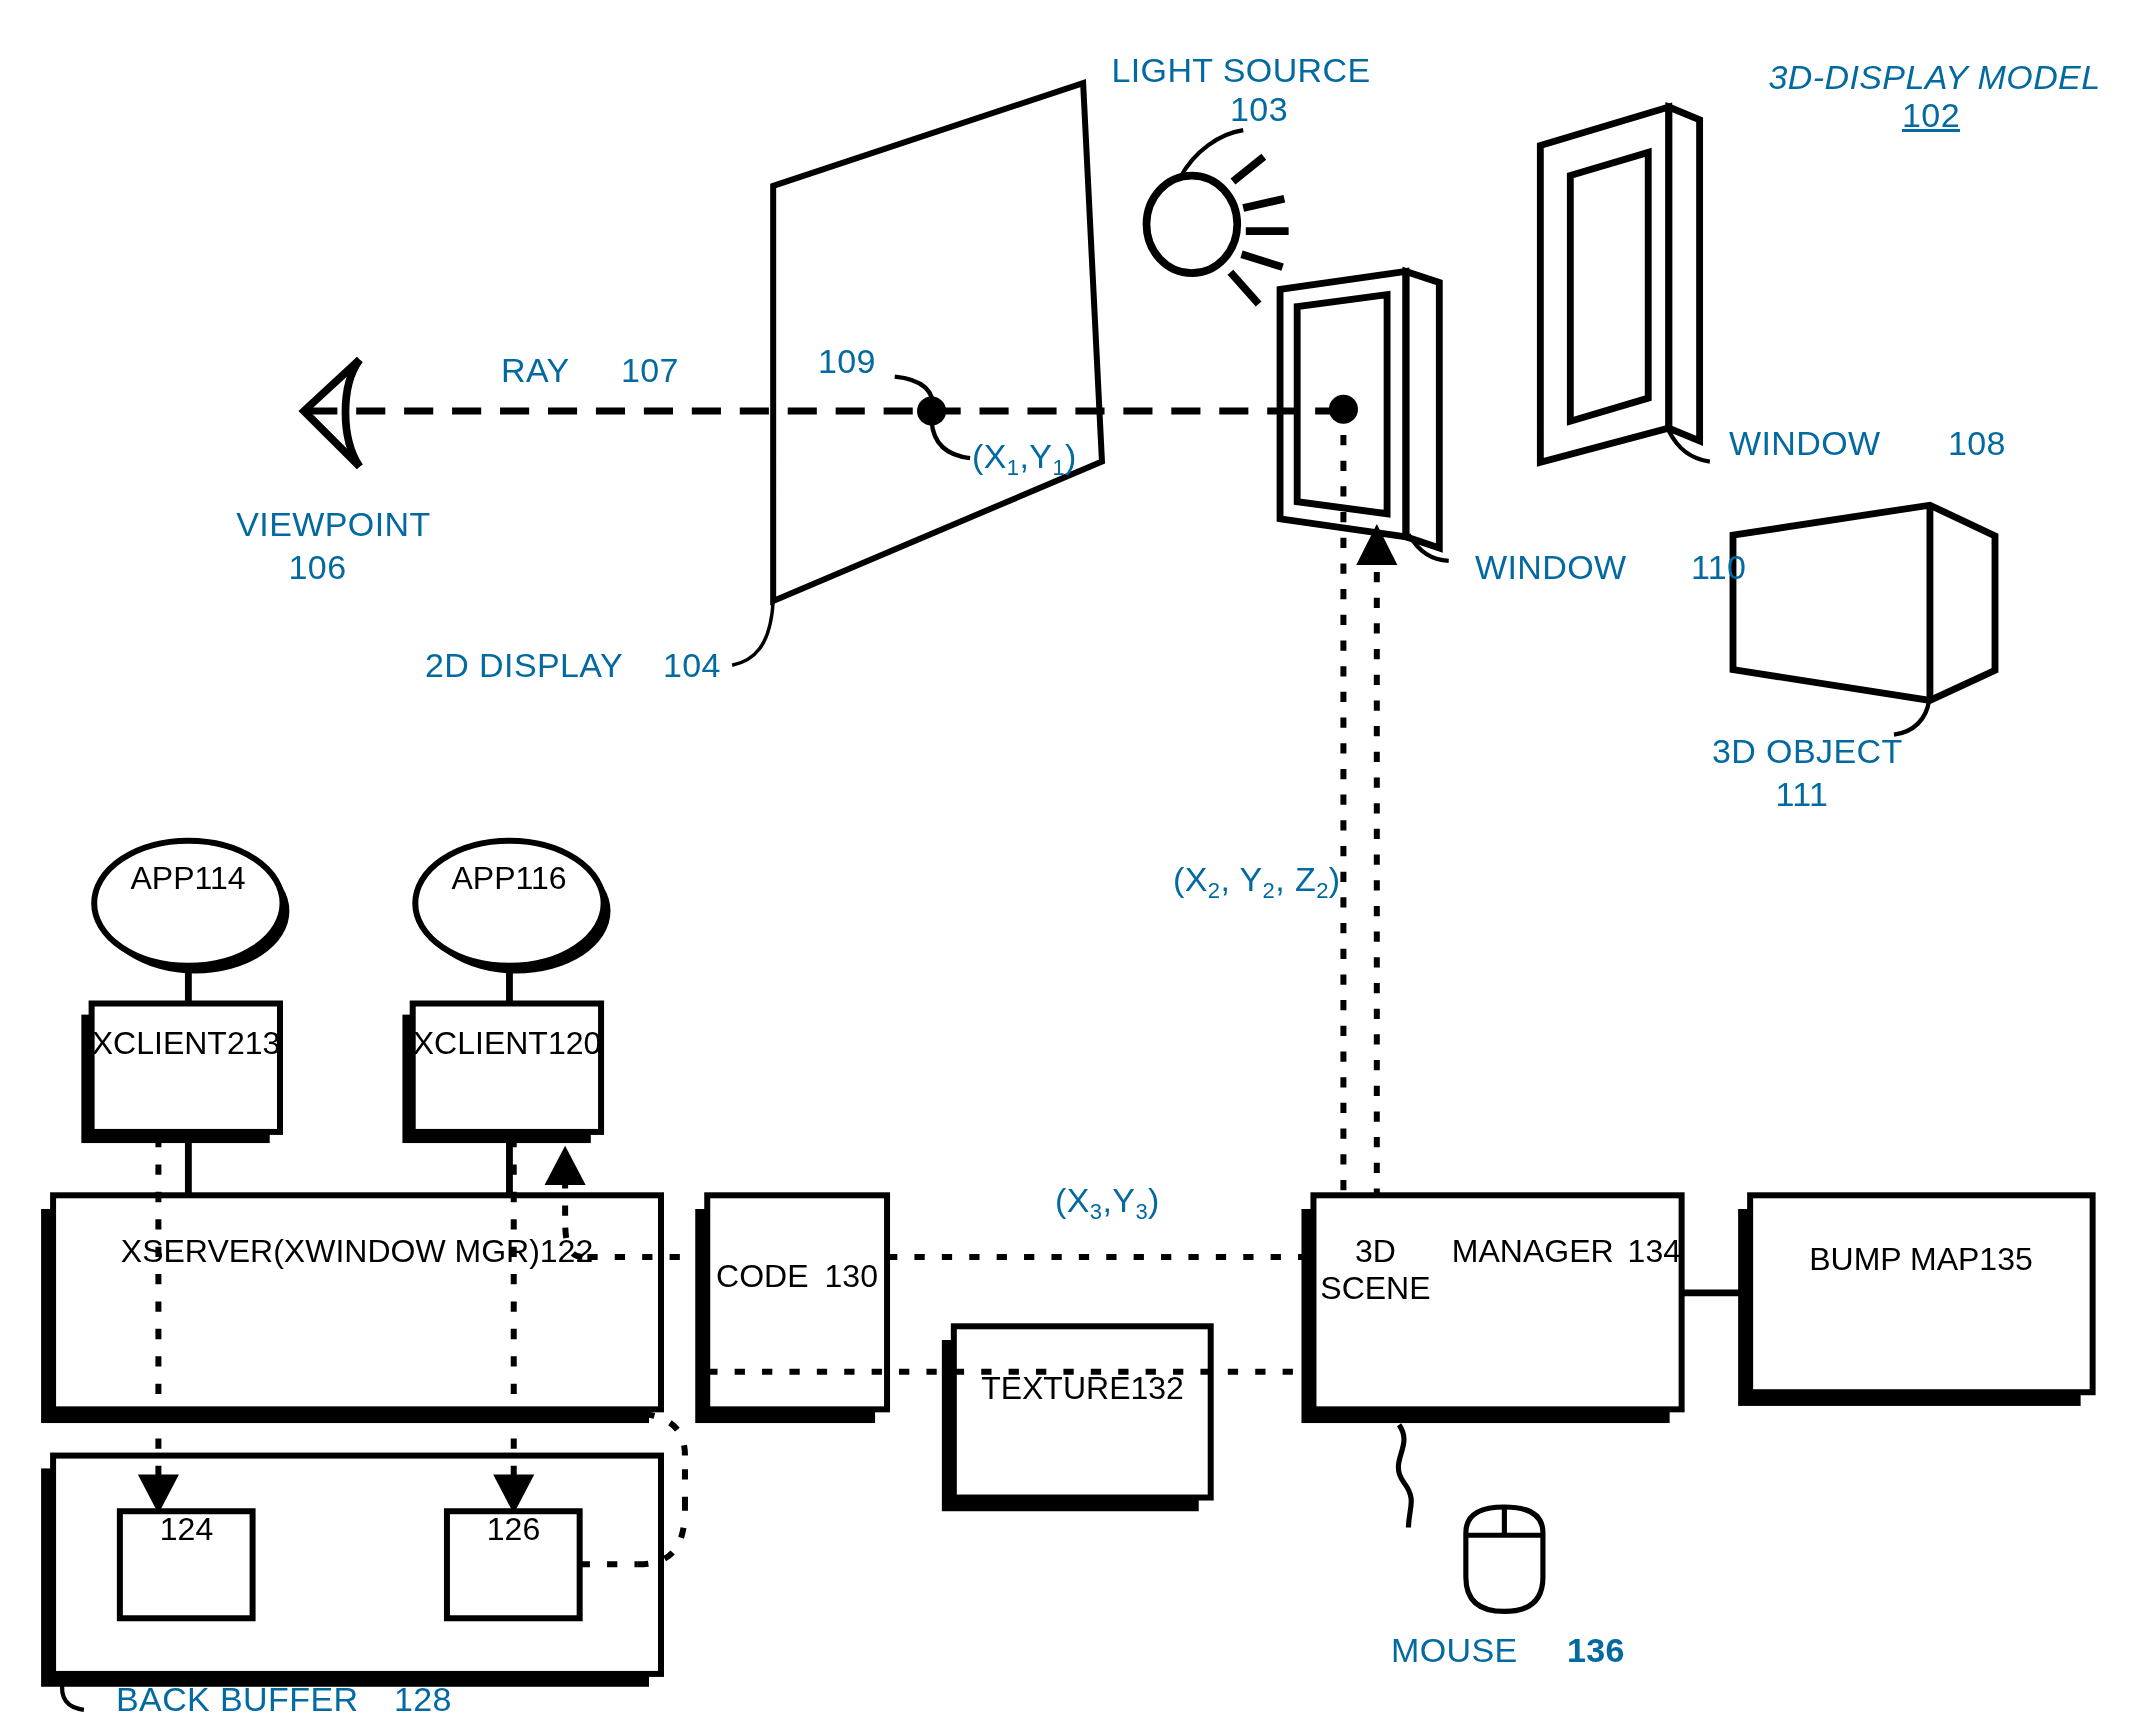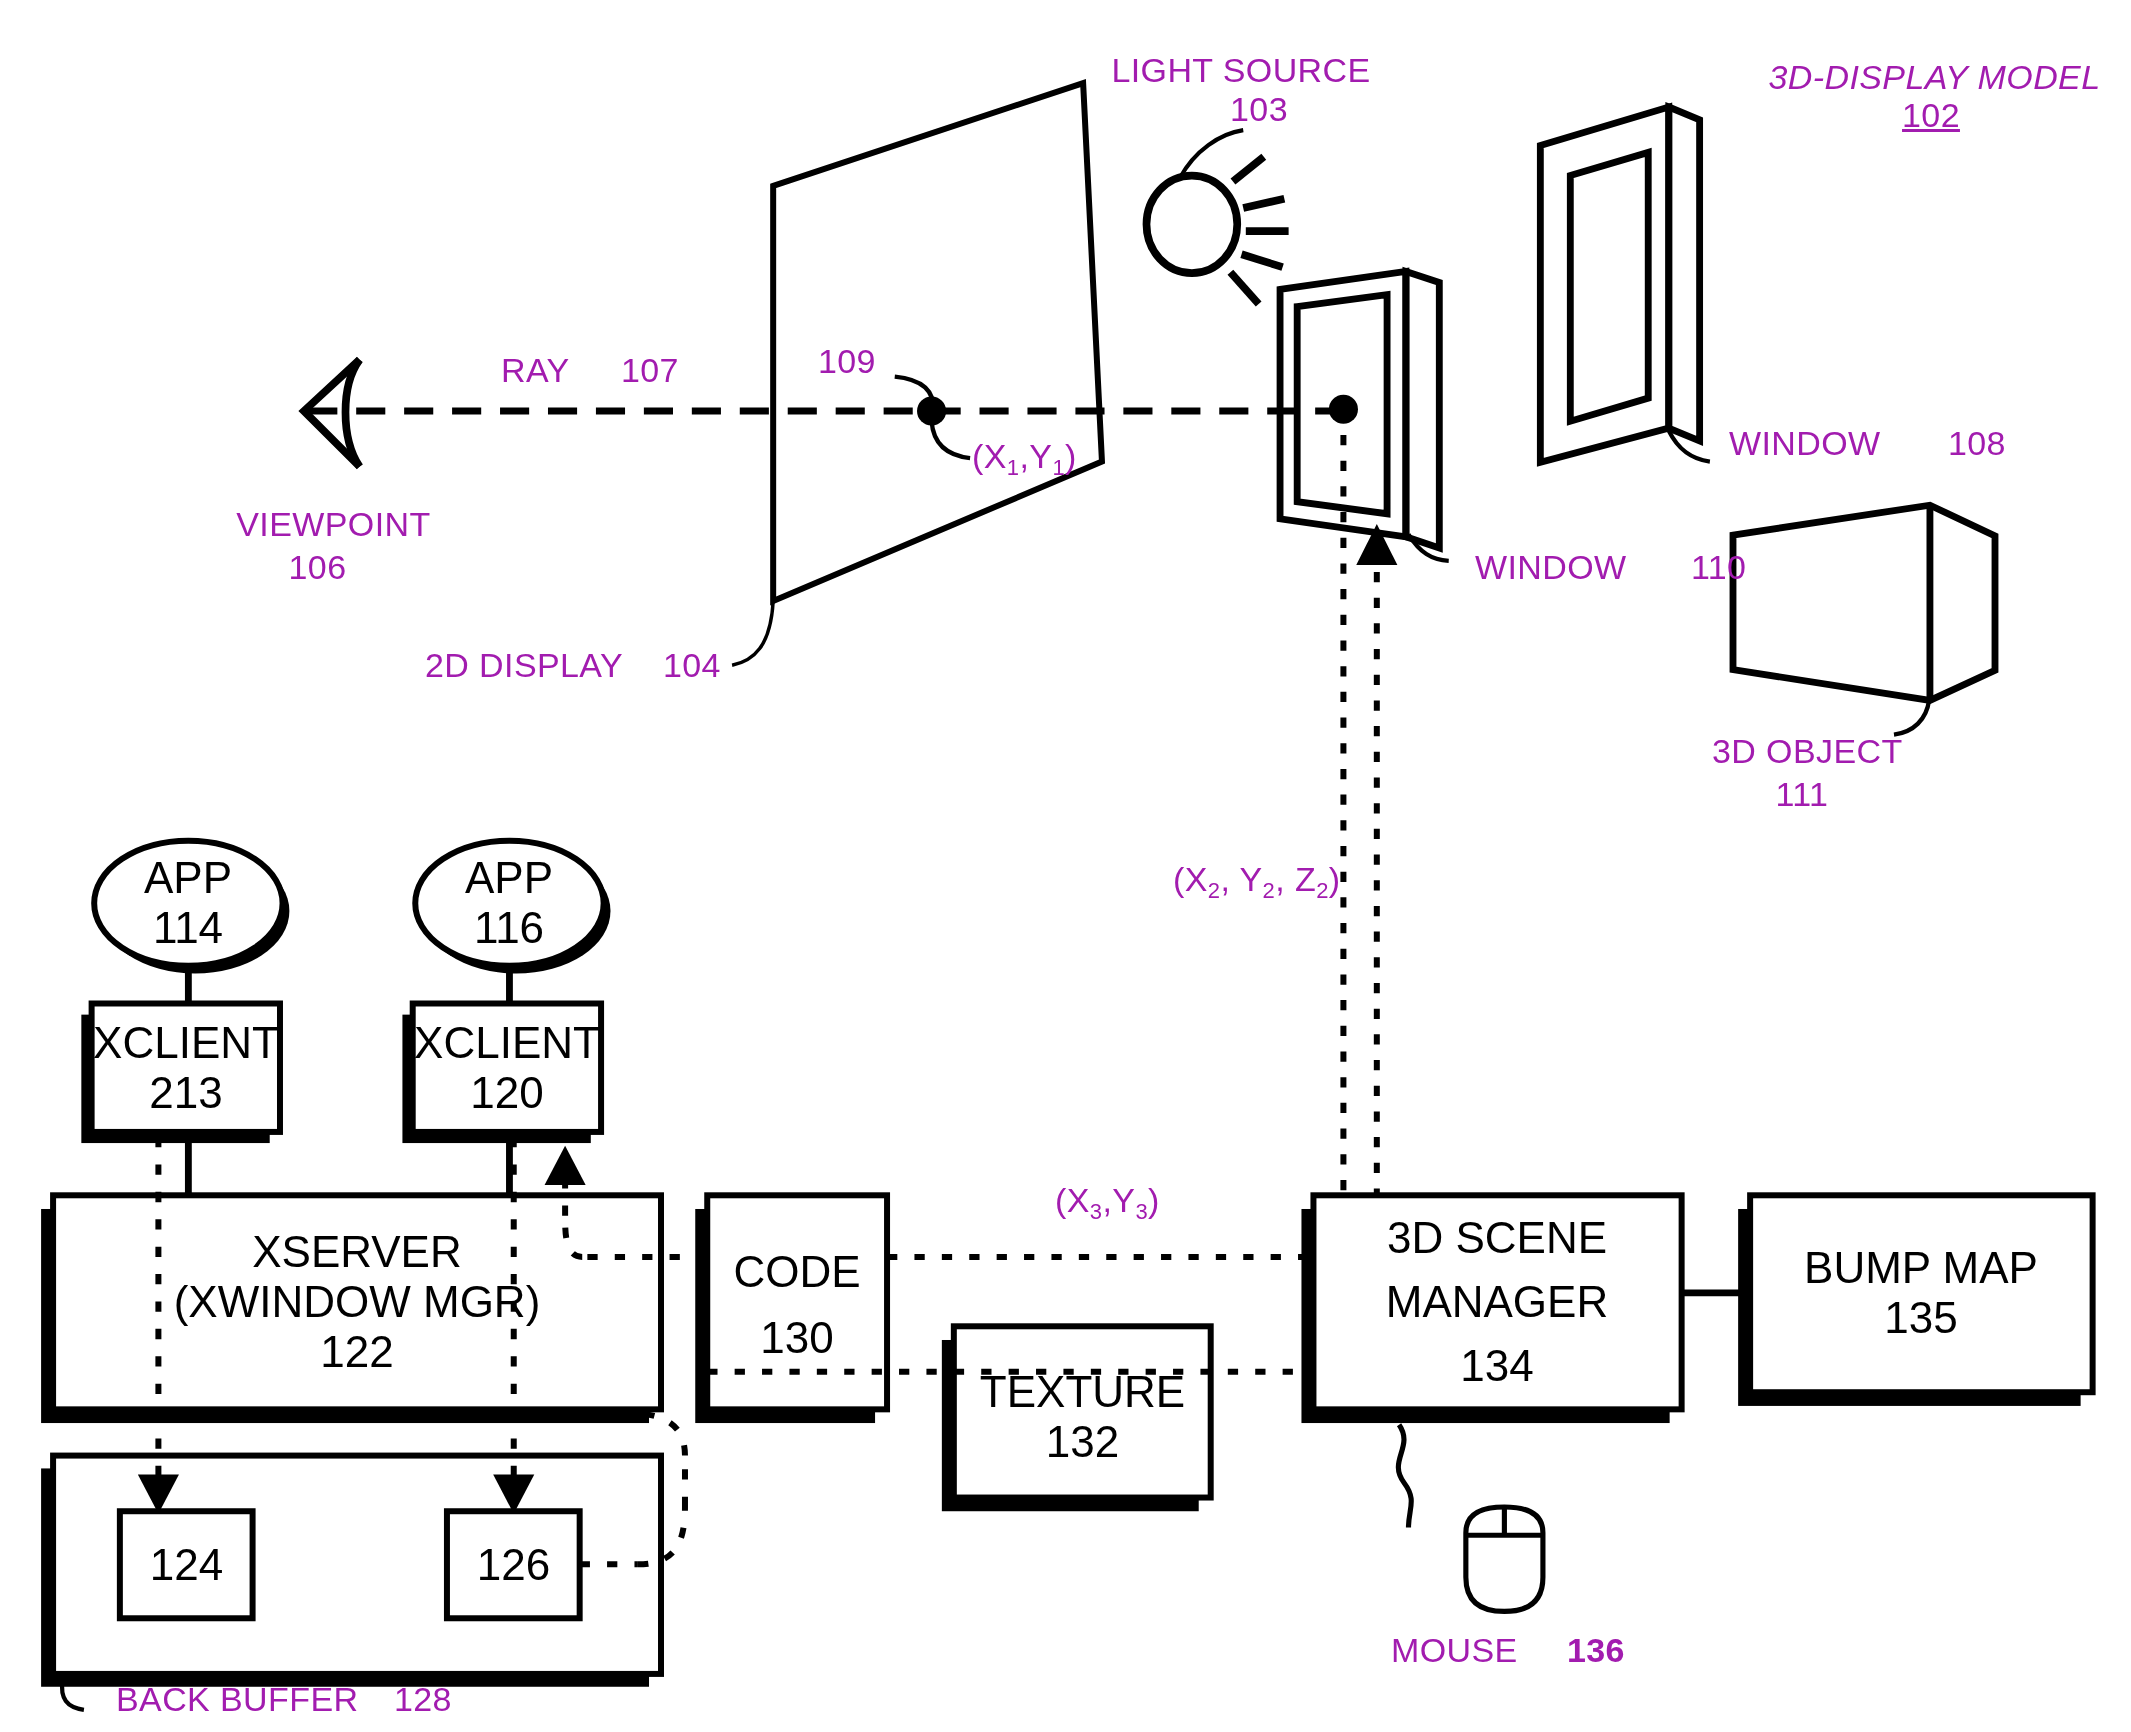--- a/index.html
+++ b/index.html
@@ -22,39 +22,39 @@
   }
   svg.fig {
     position: absolute;
     left: 0; top: 0;
     width: 2132px;
     height: 1733px;
   }
   .lbl {
     position: absolute;
     font-family: "Liberation Sans", sans-serif;
-    color: #a21caf;
+    color: #0369a1;
     white-space: pre;
     letter-spacing: 0.4px;
     line-height: 1.12;
   }
   .lbl-lg   { font-size: 34px; }
   .center   { text-align: center; }
   .underline{ text-decoration: underline; }
   .coord    { font-size: 34px; }
   .coord sub { font-size: 22px; vertical-align: baseline; position: relative; top: 6.8px; }
   
   .boxtext {
     position: absolute;
     display: flex;
-    flex-direction: column;
-    align-items: center;
+    flex-direction: row;
+    align-items: flex-start;
     justify-content: center;
     text-align: center;
-    font-size: 44px;
+    font-size: 32px;
     color: #000;
     pointer-events: none;
   }
 </style>
 </head>
 <body>
 
 <div id="figure-root">
 
   <svg class="fig" viewBox="0 0 2490 2024" xmlns="http://www.w3.org/2000/svg">

